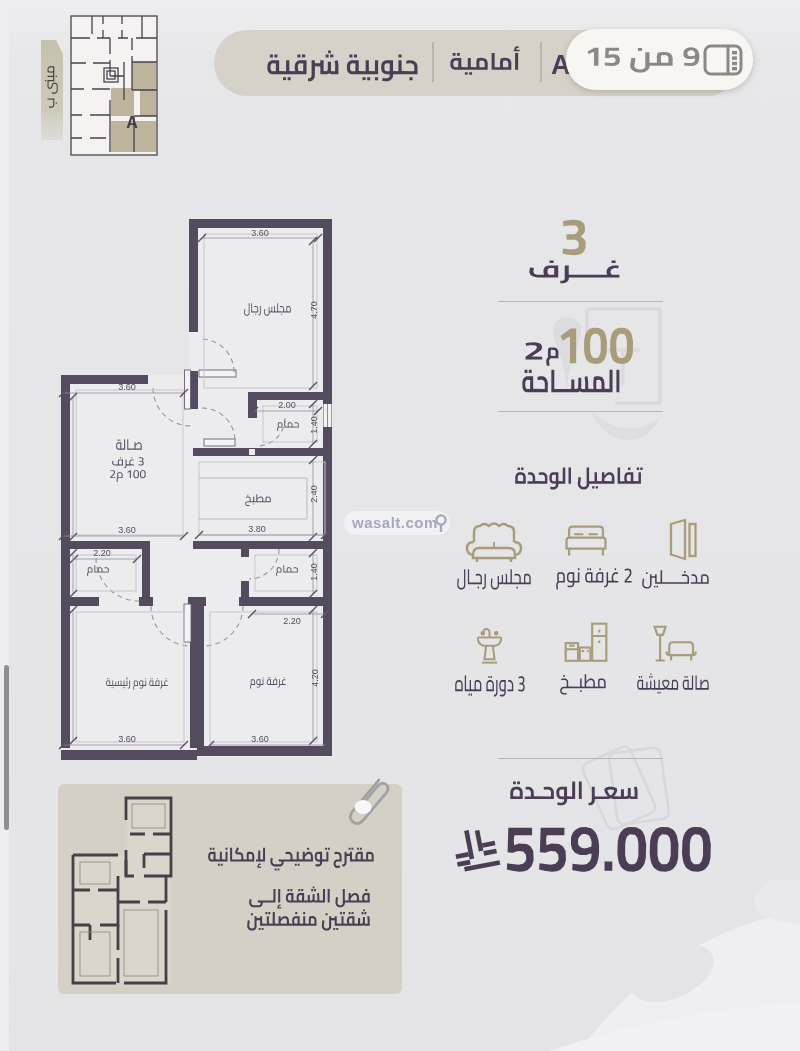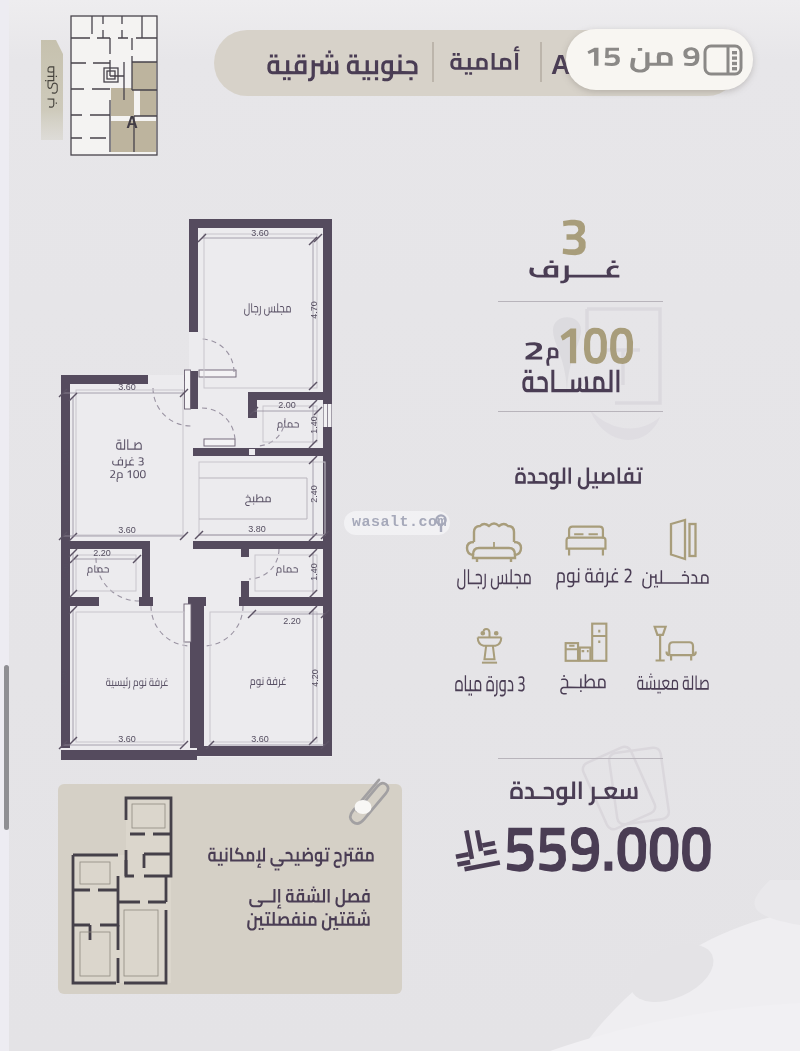--- a/index.html
+++ b/index.html
@@ -506,21 +506,21 @@
 <svg class="abs" style="left:560.0px;top:674.0px;" width="46.0" height="21.0" viewBox="0 0 415 159" preserveAspectRatio="none">
       <path d="M182,123 182,137 195,137 195,123Z M30,8 30,22 43,22 43,8Z M411,57 407,47 400,40 389,35 363,34 347,38 344,55 343,80 345,93 344,96 314,95 314,64 311,53 307,46 300,39 294,36 286,34 272,34 264,36 254,41 237,58 236,2 223,2 222,96 195,95 195,34 182,34 181,96 74,95 74,58 70,48 62,40 50,35 27,34 15,36 10,38 11,48 23,46 46,46 55,50 58,53 61,59 60,96 28,97 16,101 6,110 2,121 2,132 8,145 17,152 32,156 45,156 62,153 60,143 30,144 22,141 17,136 15,131 15,122 17,117 23,111 32,108 412,108 412,63Z M359,47 370,45 384,46 390,48 396,54 399,63 398,96 358,95 356,81 356,66Z M297,54 301,64 300,96 236,95 236,75 240,69 255,54 265,48 278,45 289,47Z" fill="#4a3d54" fill-rule="evenodd"></path>
     </svg>
 
 <svg class="abs" style="left:455.0px;top:675.0px;" width="70.0" height="22.0" viewBox="0 0 708 146" preserveAspectRatio="none">
       <path d="M159,123 160,137 172,137 172,123Z M137,123 137,137 150,136 150,123Z M538,34 538,45 560,46 567,49 573,56 576,68 575,96 531,96 531,108 589,108 589,68 586,54 581,45 574,39 567,36 558,34Z M513,34 474,34 468,35 461,38 454,44 450,52 448,62 448,80 452,95 458,102 465,106 474,108 500,109 500,118 499,121 494,127 487,130 470,131 455,129 453,139 466,142 486,142 499,138 509,129 513,120Z M468,48 480,45 500,46 499,96 473,96 468,94 464,90 461,80 461,62 463,54Z M430,34 417,34 417,118 413,126 408,130 404,131 395,130 394,142 408,142 418,138 425,131 429,123 430,119Z M324,45 320,52 317,64 317,108 393,108 393,62 389,49 381,40 373,36 364,34 347,34 335,37 328,41Z M338,49 345,46 353,45 365,46 371,48 377,54 380,62 379,96 330,95 330,65 332,57Z M9,45 5,52 2,64 2,108 78,108 78,62 74,49 66,40 58,36 49,34 32,34 20,37 13,41Z M23,49 30,46 38,45 50,46 56,48 62,54 65,62 64,96 15,95 15,65 17,57Z M645,11 642,15 642,23 658,20 676,20 682,22 688,29 688,40 686,44 679,50 673,52 652,52 652,63 676,63 684,66 689,71 691,78 691,83 688,91 684,95 676,98 660,98 641,95 640,106 670,110 683,109 690,107 700,99 704,89 704,72 703,69 697,61 689,56 699,47 702,39 701,23 699,19 693,13 683,9 665,8Z M360,6 360,20 373,20 373,6Z M338,6 338,20 351,19 350,6Z M99,2 99,108 266,108 266,63 263,51 261,47 251,38 237,34 217,34 201,38 197,67 197,80 199,93 198,96 162,95 162,34 149,34 148,96 112,95 112,2Z M213,47 224,45 238,46 244,48 250,54 253,63 252,96 212,95 210,81 210,66Z" fill="#4a3d54" fill-rule="evenodd"></path>
     </svg>
 
 <div class="abs" style="left:344px;top:511px;width:106px;height:24px;border-radius:12px;background:rgba(252,252,253,0.55);"></div>
 
-<div class="abs" style="left:352px;top:514px;font-size:15px;font-weight:bold;color:#a6a9ba;letter-spacing:0.5px;font-family:Liberation Mono, monospace;">wasalt.com</div>
+<div class="abs" style="left:352px;top:514px;font-size:15px;font-weight:bold;color:#a6a9ba;letter-spacing:0.5px;">wasalt.com</div>
 
 <svg class="abs" style="left:434px;top:513px" width="14" height="20" viewBox="0 0 14 20">
       <circle cx="7" cy="7" r="4.6" fill="none" stroke="#a6a9ba" stroke-width="2.4"></circle>
       <line x1="7" y1="11.5" x2="7" y2="19" stroke="#a6a9ba" stroke-width="2.4"></line>
     </svg>
 
 <div class="abs" style="left:498px;top:758px;width:165px;height:1px;background:#b8b4bb;"></div>
 
 <svg class="abs" style="left:510.0px;top:780.5px;" width="128.0" height="25.0" viewBox="0 0 837 149" preserveAspectRatio="none">
       <path d="M514,145 529,145 541,140 548,133 552,126 554,119 555,108 641,108 655,105 658,103 677,108 765,108 773,106 778,103 792,108 834,108 834,61 831,40 829,34 818,35 811,37 815,62 815,90 813,92 795,92 788,88 790,75 789,41 771,41 770,83 768,88 764,91 747,92 745,90 745,49 726,49 725,92 679,91 690,79 698,65 700,59 700,44 683,37 669,34 643,35 629,39 618,44 618,58 621,67 628,79 638,89 638,92 556,92 554,90 554,34 535,34 535,117 532,124 529,127 525,129 515,129 514,131Z M638,54 653,50 665,50 680,54 681,58 675,71 665,82 659,86 651,80 642,69 637,57Z M102,34 102,50 124,51 128,53 134,59 137,70 136,92 96,92 96,108 287,108 287,65 286,59 282,50 273,41 266,37 255,34 235,34 220,37 222,52 237,50 249,50 257,52 265,58 268,66 268,90 266,92 156,91 155,63 153,56 148,47 142,41 132,36 123,34Z M10,45 4,56 2,66 2,108 83,108 83,66 82,60 79,51 71,41 64,37 53,34 32,34 21,37 14,41Z M28,53 37,50 48,50 57,53 61,57 64,67 63,92 21,91 21,67 23,59Z M450,3 450,108 469,108 469,3Z M426,3 407,3 406,92 373,91 373,34 330,34 318,38 309,46 305,54 303,63 304,85 309,96 318,104 326,107 354,109 353,120 346,127 339,129 325,129 312,127 309,142 322,145 343,145 358,140 370,128 373,119 374,108 426,108Z M330,51 334,50 354,51 353,92 336,92 328,90 325,87 322,79 322,64 325,55Z M47,3 47,19 65,19 65,3Z M20,3 20,19 38,19 38,3Z" fill="#4a3d54" fill-rule="evenodd"></path>

